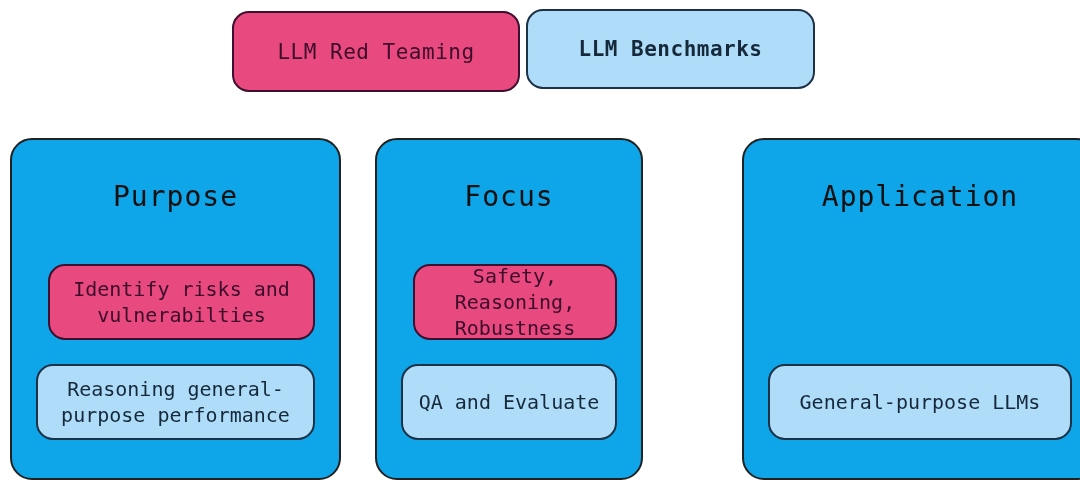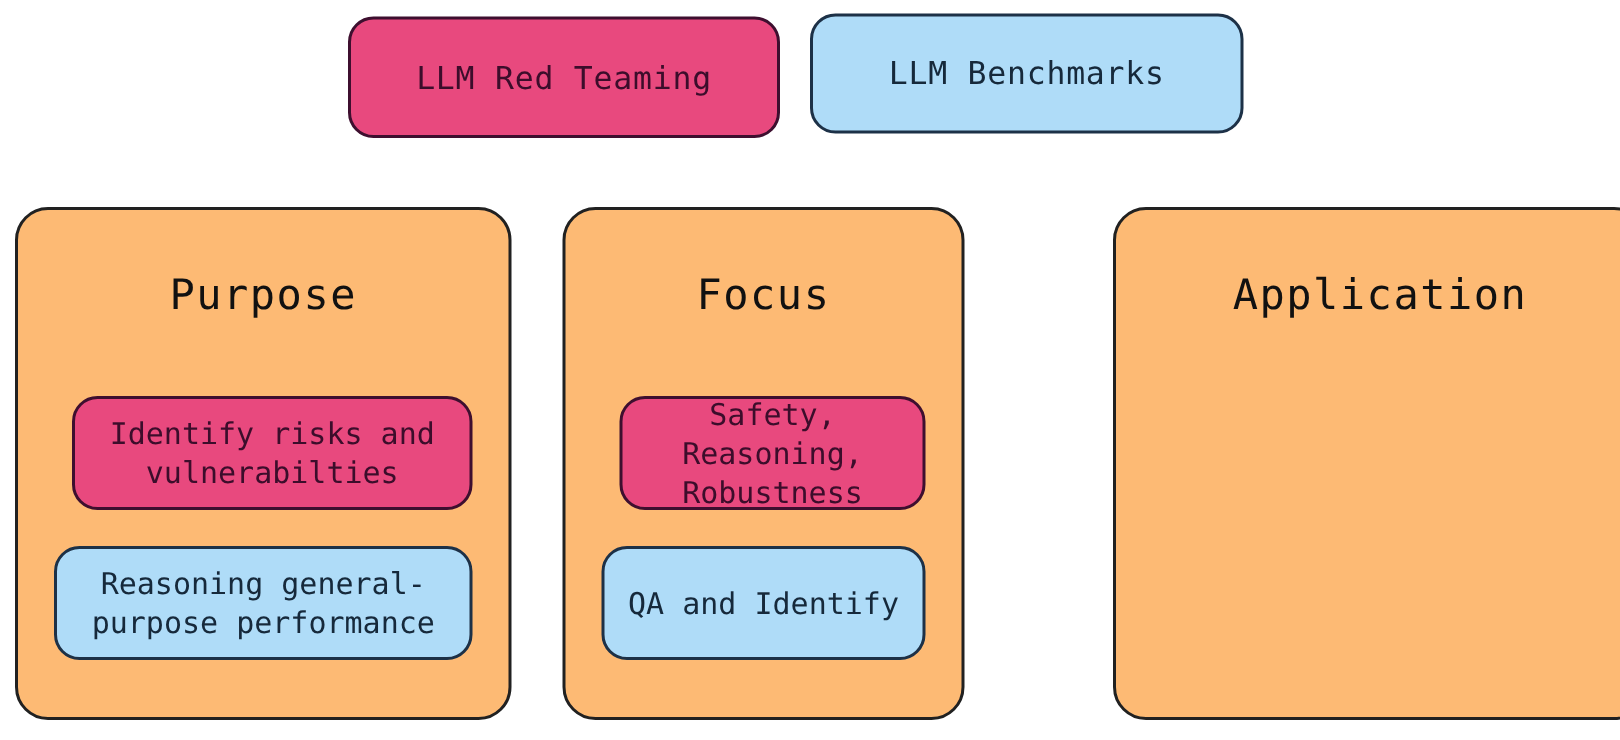--- a/index.html
+++ b/index.html
@@ -27,32 +27,33 @@
     font-size: 21px;
     letter-spacing: 0.5px;
   }
   .pill.pink {
     left: 232px; top: 11px; width: 284px; height: 77px;
     background: var(--red-teaming-fill);
     border: 2px solid var(--red-teaming-border);
     color: var(--red-teaming-text);
   }
   .pill.blue {
-    left: 540px; top: 9px; width: 285px; height: 76px;
+    left: 526px; top: 9px; width: 285px; height: 76px;
     background: var(--benchmarks-fill);
     border: 2px solid var(--benchmarks-border);
     color: var(--benchmarks-text);
+    font-weight: bold;
   }
 
   
   .card {
     position: absolute;
     top: 138px;
     height: 342px;
-    background: #fdba74;
+    background: #0ea5e9;
     border: 2px solid var(--card-border);
     border-radius: 22px;
     box-sizing: border-box;
   }
   .card.c1 { left: 10px;  width: 331px; }
   .card.c2 { left: 375px; width: 268px; }
   .card.c3 { left: 742px; width: 356px; }
 
   .card-title {
     position: absolute;
@@ -117,21 +118,24 @@
       <span>Reasoning general-purpose performance</span>
     </div>
   </section>
 
   <section class="card c2">
     <h2 class="card-title">Focus</h2>
     <div class="node red">
       <span>Safety, Reasoning, Robustness</span>
     </div>
     <div class="node blue">
-      <span>QA and Identify</span>
+      <span>QA and Evaluate</span>
     </div>
   </section>
 
   <section class="card c3">
     <h2 class="card-title">Application</h2>
+    <div class="node blue">
+      <span>General-purpose LLMs</span>
+    </div>
   </section>
 
 </div>
 
 </body></html>

